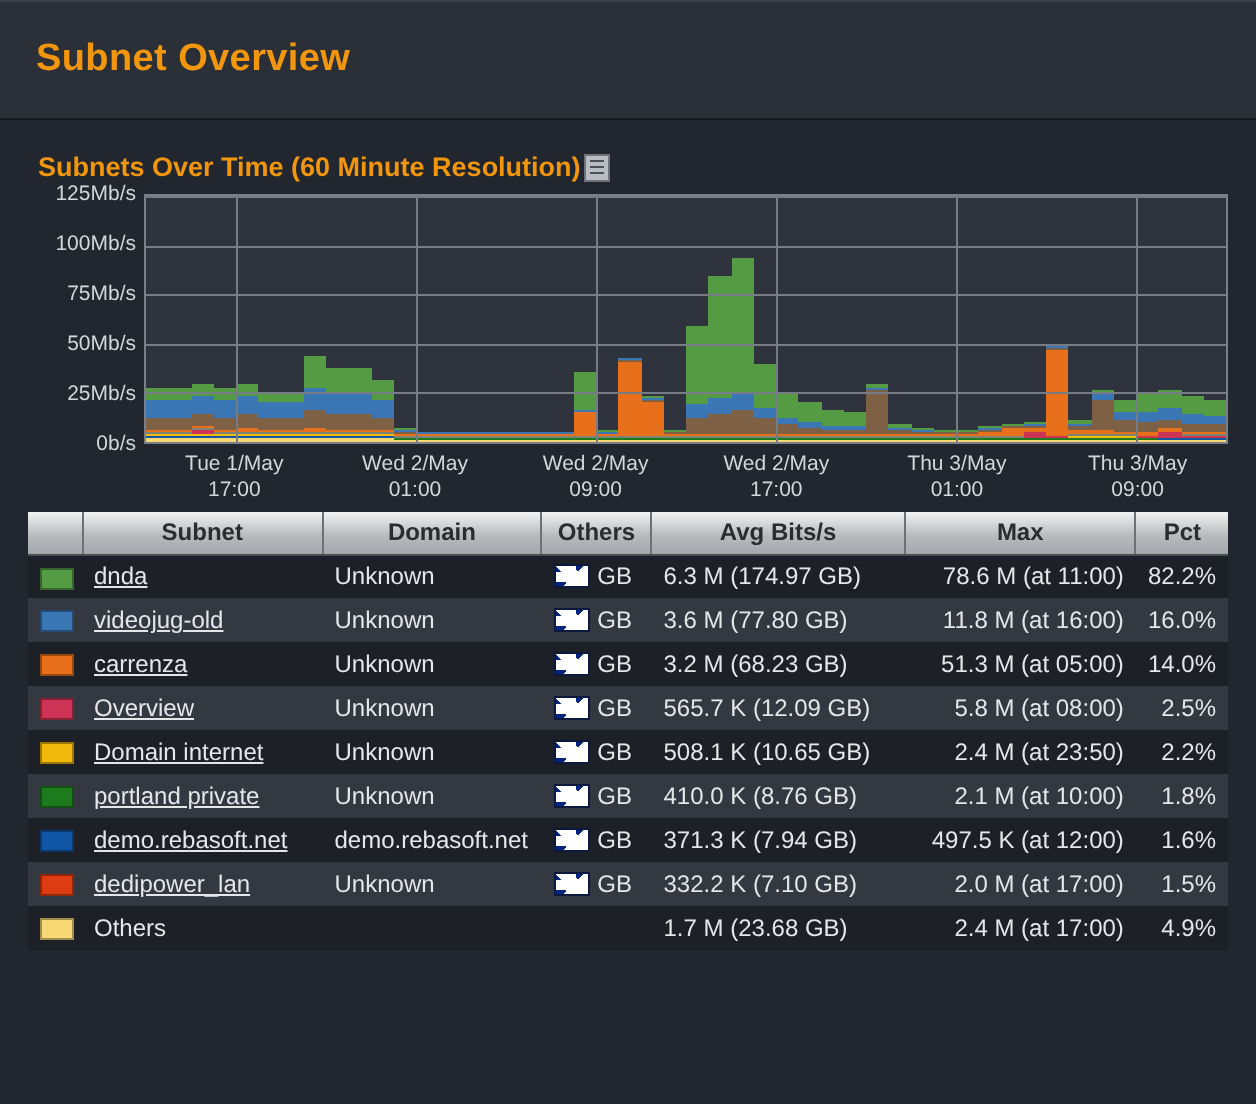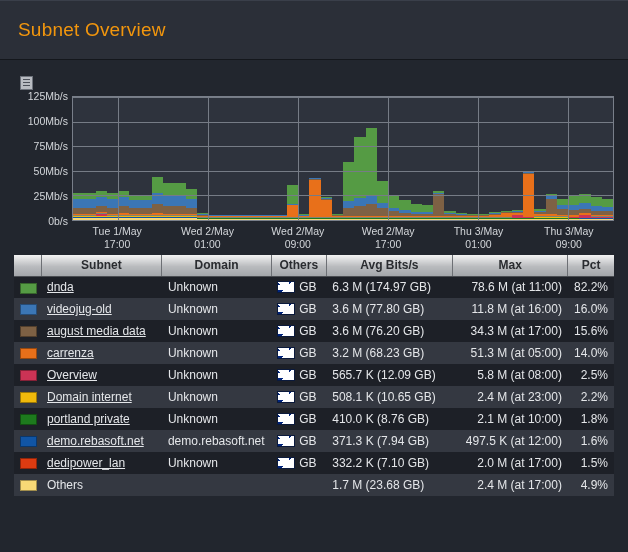--- a/index.html
+++ b/index.html
@@ -15,21 +15,21 @@
     height: 60px;
     background: #2b2f38;
     border-bottom: 1px solid #14171c;
     display: flex; align-items: center;
     padding-left: 18px;
     box-shadow: 0 1px 0 #3a3f4a inset;
   }
   .page-title {
     color: #f2960d;
     font-size: 19px;
-    font-weight: normal;
+    font-weight: bold;
     letter-spacing: .2px;
   }
 
   
   .panel { padding: 16px 14px 0 14px; }
 
   .panel-title-row {
     display: flex; align-items: center; gap: 1px;
     margin-bottom: 6px; padding-left: 5px;
   }
@@ -195,20 +195,21 @@
 </head>
 <body>
 
 <div class="page-header">
   <span class="page-title">Subnet Overview</span>
 </div>
 
 <div class="panel">
 
   <div class="panel-title-row">
+    <span class="panel-title">Subnets Over Time (60 Minute Resolution)</span>
     <span class="report-icon"></span>
   </div>
 
   <div class="chart-wrap">
     <div class="y-axis" id="yaxis">
         <div class="y-tick" style="top: 100%;">0b/s</div>
         <div class="y-tick" style="top: 80%;">25Mb/s</div>
         <div class="y-tick" style="top: 60%;">50Mb/s</div>
         <div class="y-tick" style="top: 40%;">75Mb/s</div>
         <div class="y-tick" style="top: 20%;">100Mb/s</div>
@@ -910,29 +911,20 @@
         <tr>
           <td class="sw-col"><span class="swatch" style="background: rgb(59, 118, 181);"></span></td>
           <td class="col-subnet"><span class="subnet-link">videojug-old</span></td>
           <td class="col-domain">Unknown</td>
           <td class="col-country"><span class="flag"></span><span>GB</span></td>
           <td class="col-avg">3.6 M (77.80 GB)</td>
           <td class="col-max">11.8 M (at 16:00)</td>
           <td class="col-pct">16.0%</td>
         </tr>
         <tr>
-          <td class="sw-col"><span class="swatch" style="background: rgb(126, 97, 68);"></span></td>
-          <td class="col-subnet"><span class="subnet-link">august media data</span></td>
-          <td class="col-domain">Unknown</td>
-          <td class="col-country"><span class="flag"></span><span>GB</span></td>
-          <td class="col-avg">3.6 M (76.20 GB)</td>
-          <td class="col-max">34.3 M (at 17:00)</td>
-          <td class="col-pct">15.6%</td>
-        </tr>
-        <tr>
           <td class="sw-col"><span class="swatch" style="background: rgb(232, 112, 26);"></span></td>
           <td class="col-subnet"><span class="subnet-link">carrenza</span></td>
           <td class="col-domain">Unknown</td>
           <td class="col-country"><span class="flag"></span><span>GB</span></td>
           <td class="col-avg">3.2 M (68.23 GB)</td>
           <td class="col-max">51.3 M (at 05:00)</td>
           <td class="col-pct">14.0%</td>
         </tr>
         <tr>
           <td class="sw-col"><span class="swatch" style="background: rgb(204, 51, 85);"></span></td>
@@ -942,21 +934,21 @@
           <td class="col-avg">565.7 K (12.09 GB)</td>
           <td class="col-max">5.8 M (at 08:00)</td>
           <td class="col-pct">2.5%</td>
         </tr>
         <tr>
           <td class="sw-col"><span class="swatch" style="background: rgb(240, 185, 11);"></span></td>
           <td class="col-subnet"><span class="subnet-link">Domain internet</span></td>
           <td class="col-domain">Unknown</td>
           <td class="col-country"><span class="flag"></span><span>GB</span></td>
           <td class="col-avg">508.1 K (10.65 GB)</td>
-          <td class="col-max">2.4 M (at 23:00)</td>
+          <td class="col-max">2.4 M (at 23:50)</td>
           <td class="col-pct">2.2%</td>
         </tr>
         <tr>
           <td class="sw-col"><span class="swatch" style="background: rgb(29, 122, 29);"></span></td>
           <td class="col-subnet"><span class="subnet-link">portland private</span></td>
           <td class="col-domain">Unknown</td>
           <td class="col-country"><span class="flag"></span><span>GB</span></td>
           <td class="col-avg">410.0 K (8.76 GB)</td>
           <td class="col-max">2.1 M (at 10:00)</td>
           <td class="col-pct">1.8%</td>

